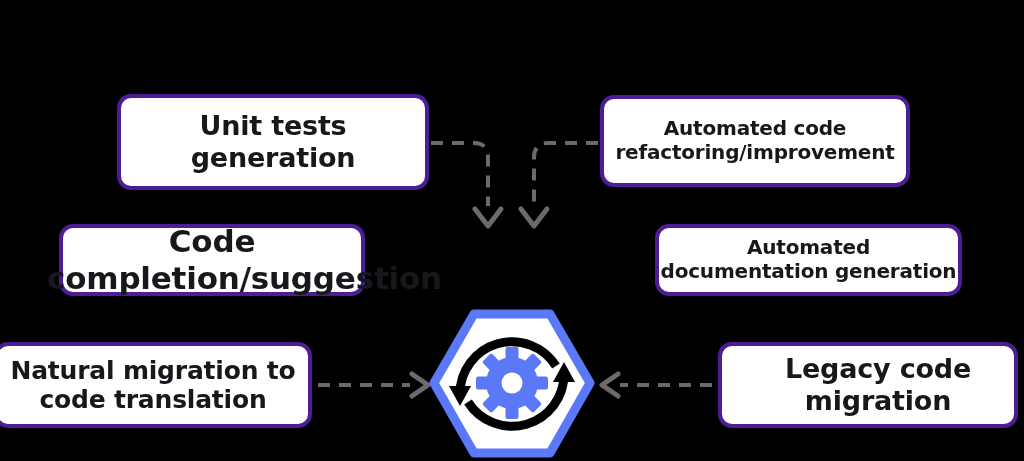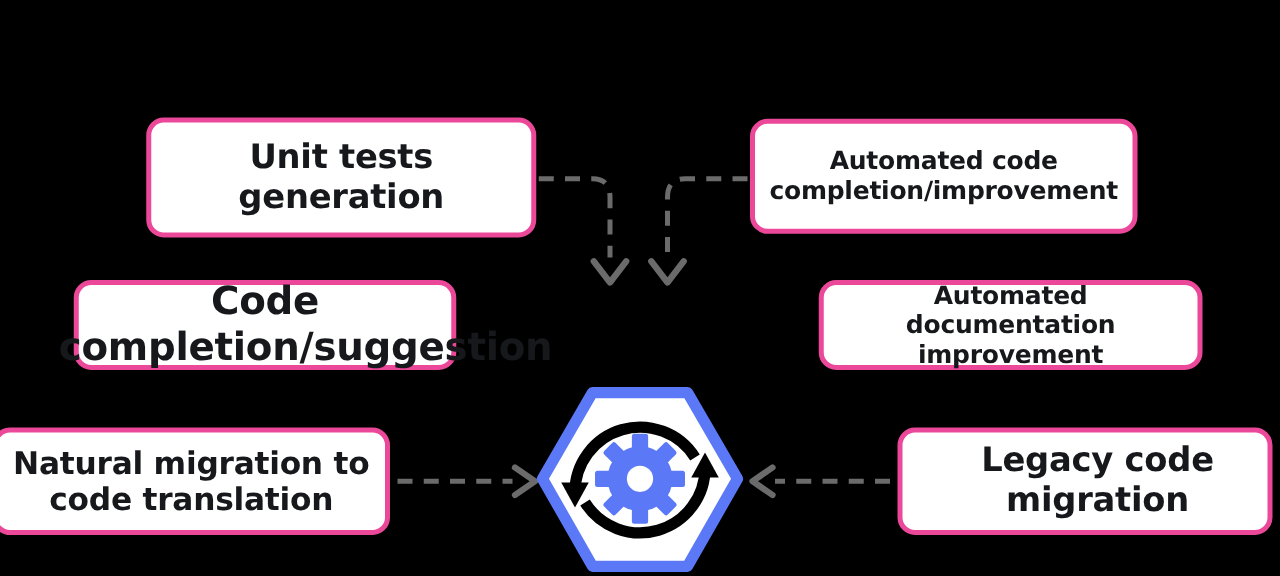--- a/index.html
+++ b/index.html
@@ -14,21 +14,21 @@
     background: #000000;
     overflow: hidden;
     font-family: "DejaVu Sans", sans-serif;
   }
 
   
   .box {
     position: absolute;
     box-sizing: border-box;
     background: #ffffff;
-    border: 4px solid #ec4899;
+    border: 4px solid #4c1d95;
     border-radius: 14px;
     display: flex;
     align-items: center;
     justify-content: center;
     text-align: center;
     color: #17181c;
     font-weight: 700;
     line-height: 1.18;
     letter-spacing: -0.2px;
     white-space: pre-line;
@@ -85,31 +85,31 @@
     <path d="M 618 374 L 602 385 L 618 396" fill="none" stroke="#6b6b6b" stroke-width="5" stroke-linecap="round" stroke-linejoin="round"></path>
   </svg>
 
   <div class="box" id="box-unit-tests">
     <span class="label">Unit tests
 generation</span>
   </div>
 
   <div class="box" id="box-refactoring">
     <span class="label">Automated code
-completion/improvement</span>
+refactoring/improvement</span>
   </div>
 
   <div class="box" id="box-code-completion">
     <span class="label">Code
 completion/suggestion</span>
   </div>
 
   <div class="box" id="box-documentation">
     <span class="label">Automated
-documentation improvement</span>
+documentation generation</span>
   </div>
 
   <div class="box" id="box-nl-translation">
     <span class="label">Natural migration to
 code translation</span>
   </div>
 
   <div class="box" id="box-legacy">
     <span class="label">Legacy code
 migration</span>

